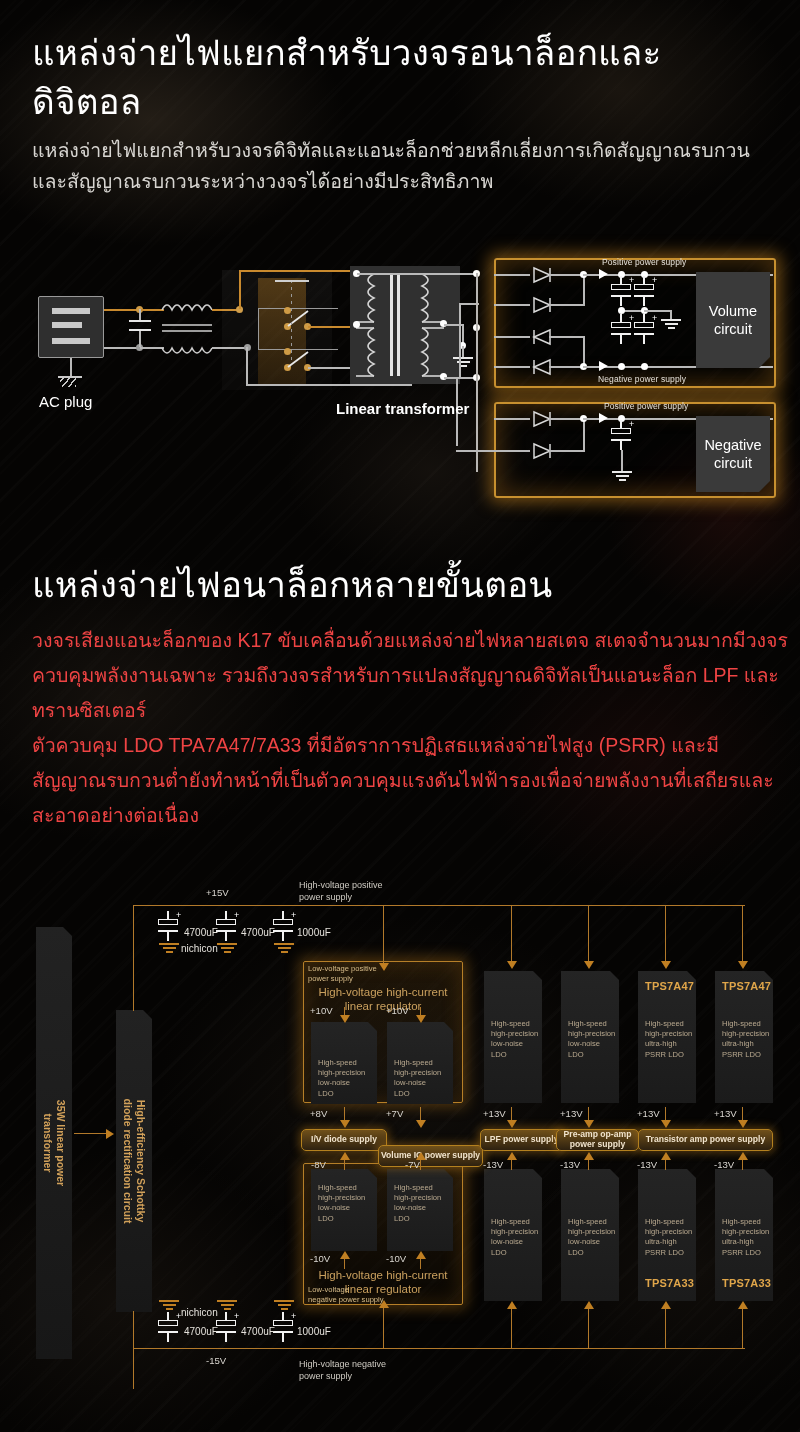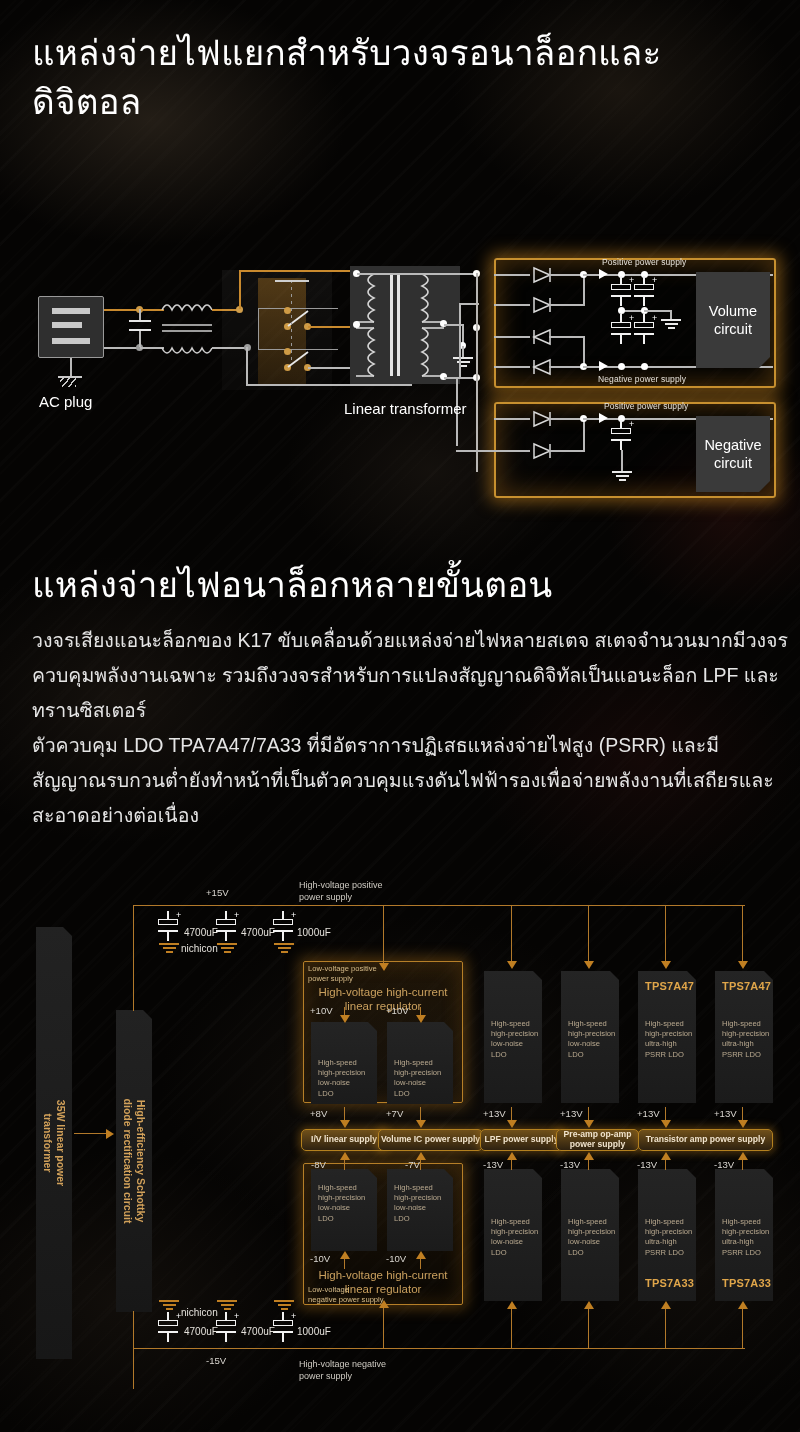--- a/index.html
+++ b/index.html
@@ -36,21 +36,21 @@
   .txt-block{ position:absolute; left:32px; }
   h1.head{
     font-size:35px; line-height:49px; font-weight:400; color:#fff;
     letter-spacing:.2px; max-width:700px;
   }
   p.sub{
     font-size:19.5px; line-height:31px; font-weight:400; color:#d8d6d2;
     max-width:745px; margin-top:9px;
   }
   p.body{
-    font-size:19.5px; line-height:35px; font-weight:400; color:#e5e5e5;
+    font-size:19.5px; line-height:35px; font-weight:400; color:#ef4444;
     max-width:760px;
   }
 
   
   .diagram{ position:absolute; }
   .wire{ position:absolute; background:#b9b9b9; }
   .wire.h{ height:1.6px; }
   .wire.v{ width:1.6px; }
   .owire{ position:absolute; background:#c98a2e; }
   .owire.h{ height:1.6px; }
@@ -131,20 +131,21 @@
 </head>
 <body>
 
 <div class="bg-tex"></div>
 <div class="bg-tex2"></div>
 
 <div class="layer">
 
   <div class="txt-block" style="top:28px;">
     <h1 class="head">แหล่งจ่ายไฟแยกสำหรับวงจรอนาล็อกและดิจิตอล</h1>
+    <p class="sub">แหล่งจ่ายไฟแยกสำหรับวงจรดิจิทัลและแอนะล็อกช่วยหลีกเลี่ยงการเกิดสัญญาณรบกวนและสัญญาณรบกวนระหว่างวงจรได้อย่างมีประสิทธิภาพ</p>
   </div>
 
   <div class="diagram" id="d1" style="left:0;top:250px;width:800px;height:270px;">
 
     <div class="grey-box" style="left:38px;top:46px;width:66px;height:62px;background:#2f2f2f;border:1.4px solid #9a9a9a;"></div>
     <div style="position:absolute;left:52px;top:58px;width:38px;height:6px;background:#c9c9c9;"></div>
     <div style="position:absolute;left:52px;top:72px;width:30px;height:6px;background:#c9c9c9;"></div>
     <div style="position:absolute;left:52px;top:88px;width:38px;height:6px;background:#c9c9c9;"></div>
 
     <div class="wire v" style="left:70px;top:108px;height:20px;"></div>
@@ -384,21 +385,21 @@
         <i></i>
       </div>
 
     <div class="clip-box" style="left:696px;top:166px;width:74px;height:76px;">
       <div class="cb-txt">
         <div>Negative</div>
         <div>circuit</div>
       </div>
     </div>
 
-    <div class="lbl-w" style="left:344px;top:150px;">Linear transformer</div>
+    <div class="lbl-w" style="left:336px;top:150px;font-weight:bold;">Linear transformer</div>
   </div>
 
   <div class="txt-block" style="top:560px;">
     <h1 class="head">แหล่งจ่ายไฟอนาล็อกหลายขั้นตอน</h1>
     <p class="body" style="margin-top:14px;">วงจรเสียงแอนะล็อกของ  K17  ขับเคลื่อนด้วยแหล่งจ่ายไฟหลายสเตจ  สเตจจำนวนมากมีวงจรควบคุมพลังงานเฉพาะ  รวมถึงวงจรสำหรับการแปลงสัญญาณดิจิทัลเป็นแอนะล็อก LPF และทรานซิสเตอร์</p>
     <p class="body">ตัวควบคุม LDO TPA7A47/7A33 ที่มีอัตราการปฏิเสธแหล่งจ่ายไฟสูง (PSRR) และมีสัญญาณรบกวนต่ำยังทำหน้าที่เป็นตัวควบคุมแรงดันไฟฟ้ารองเพื่อจ่ายพลังงานที่เสถียรและสะอาดอย่างต่อเนื่อง</p>
   </div>
 
   <div class="diagram d2" style="left:0;top:875px;width:800px;height:555px;">
 
@@ -638,22 +639,22 @@
     <div class="arrow-d" style="left:416px;top:245px;"></div>
     <div class="ow v" style="left:511px;top:232px;height:15px;"></div>
     <div class="arrow-d" style="left:507px;top:245px;"></div>
     <div class="ow v" style="left:588px;top:232px;height:15px;"></div>
     <div class="arrow-d" style="left:584px;top:245px;"></div>
     <div class="ow v" style="left:665px;top:232px;height:15px;"></div>
     <div class="arrow-d" style="left:661px;top:245px;"></div>
     <div class="ow v" style="left:742px;top:232px;height:15px;"></div>
     <div class="arrow-d" style="left:738px;top:245px;"></div>
 
-    <div class="pill" style="left:301px;top:254px;width:86px;height:22px;">I/V linear supply</div>
-    <div class="pill" style="left:378px;top:254px;width:105px;height:22px;">Volume IC power supply</div>
+    <div class="pill" style="left:301px;top:254px;width:86px;height:22px;">I/V diode supply</div>
+    <div class="pill" style="left:378px;top:270px;width:105px;height:22px;">Volume IC power supply</div>
     <div class="pill" style="left:480px;top:254px;width:83px;height:22px;">LPF power supply</div>
     <div class="pill" style="left:556px;top:254px;width:83px;height:22px;flex-direction:column;">
       <span>Pre-amp op-amp</span>
       <span>power supply</span>
     </div>
     <div class="pill" style="left:638px;top:254px;width:135px;height:22px;">Transistor amp power supply</div>
 
     <div class="volt" style="left:311px;top:284px;">-8V</div>
     <div class="volt" style="left:405px;top:284px;">-7V</div>
     <div class="volt" style="left:483px;top:284px;">-13V</div>

